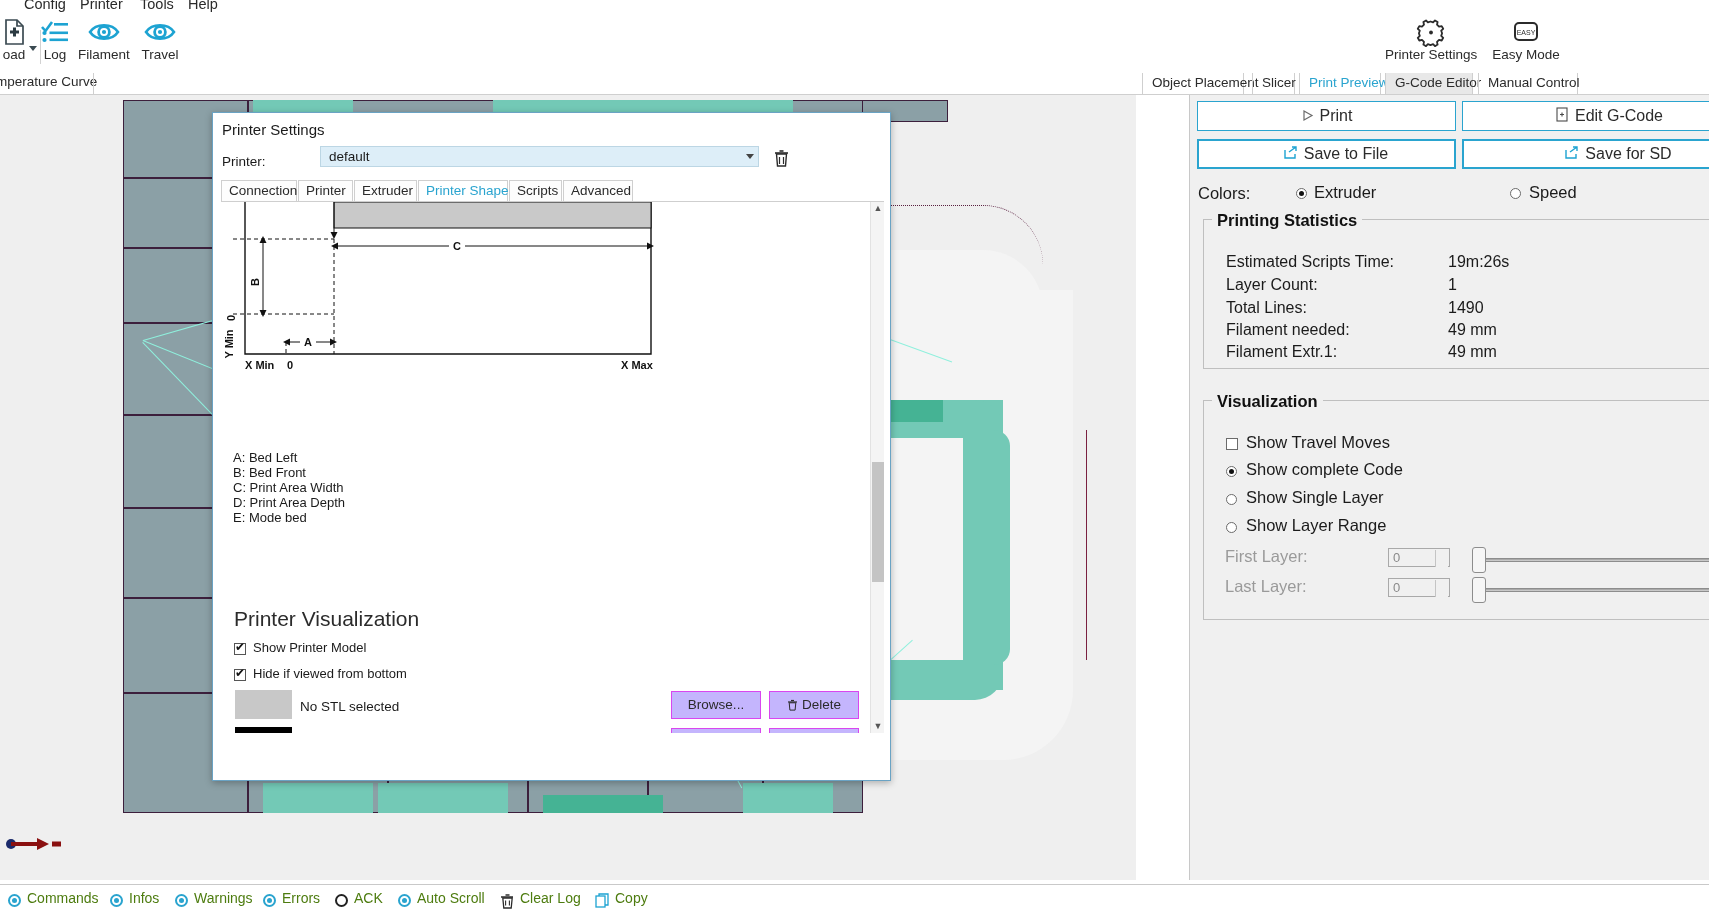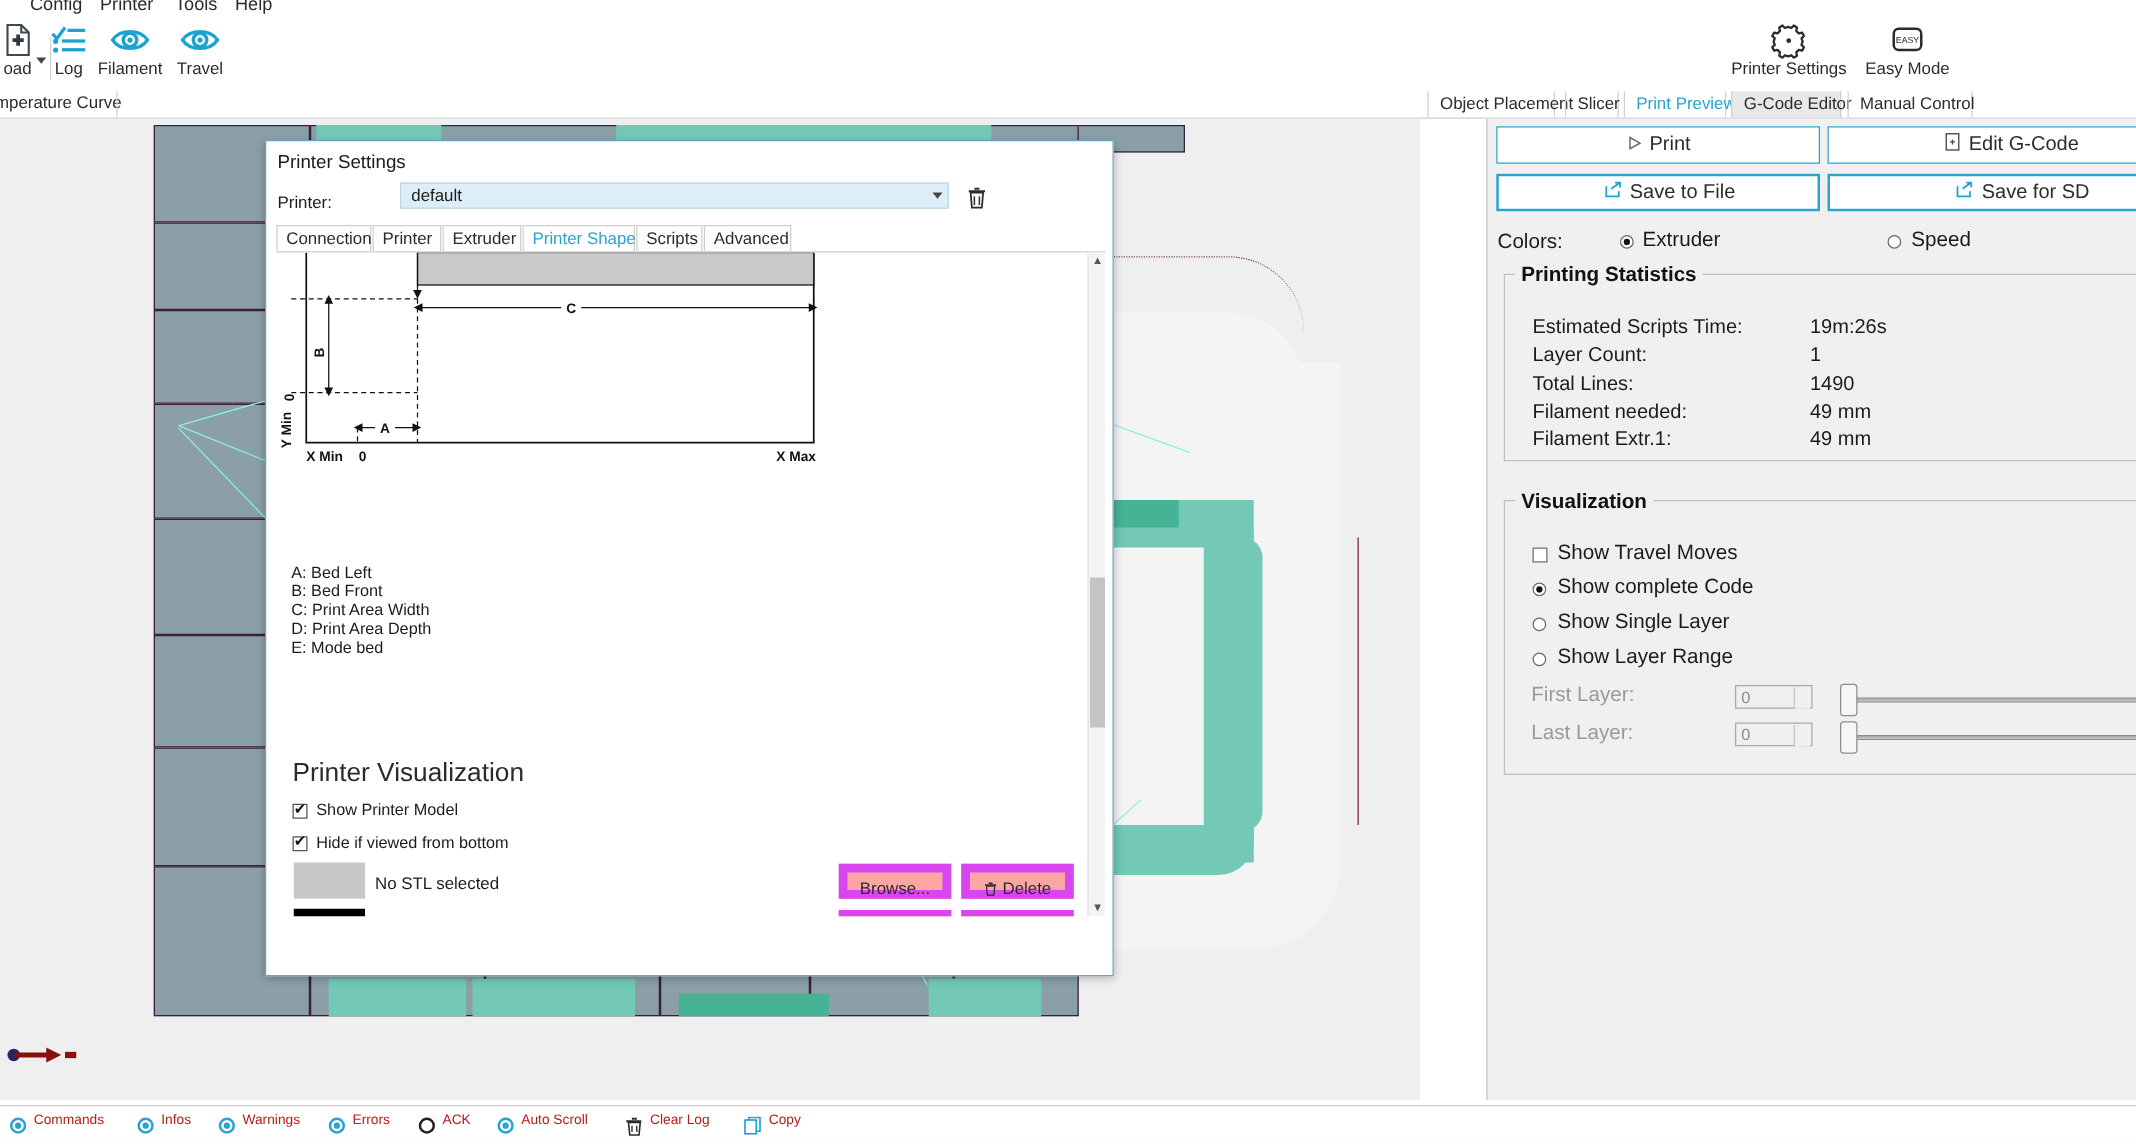--- a/index.html
+++ b/index.html
@@ -83,33 +83,33 @@
   #dlg-body { position:absolute; left:8px; top:88px; width:663px; height:532px; background:#ffffff;
               border-top:1px solid #cfcfcf; overflow:hidden; }
   #shape-svg { position:absolute; left:0; top:0; }
   .leg { position:absolute; font-size:13px; color:#1b1b1b; white-space:nowrap; }
   #pviz-h { position:absolute; left:13px; top:405px; font-size:21px; color:#2b2b2b; }
   .dchk { position:absolute; width:12px; height:12px; border:1px solid #555; background:#fff; }
   .dchk::after { content:"\2714"; position:absolute; left:0px; top:-4px; font-size:12px; color:#111; }
   .dchk-l { position:absolute; font-size:13px; color:#1b1b1b; white-space:nowrap; }
   .sw { position:absolute; width:57px; height:29px; }
   .stl-t { position:absolute; font-size:13.5px; color:#1b1b1b; white-space:nowrap; }
-  .dbtn { position:absolute; height:28px; line-height:26px; background:#fca5a5; border:7px solid #d946ef;
+  .dbtn { position:absolute; height:28px; line-height:26px; background:#c4b5fd; border:1px solid #d946ef;
           text-align:center; font-size:13.5px; color:#2b2b2b; }
   #dlg-scroll { position:absolute; right:0px; top:0px; width:14px; height:532px; background:#f4f4f4; border-left:1px solid #e2e2e2; }
   .sc-arrow { position:absolute; left:0; width:14px; height:14px; background:#f4f4f4; text-align:center;
               font-size:9px; line-height:13px; color:#555; }
   #sc-thumb { position:absolute; left:1px; width:12px; background:#c4c4c4; }
   #dlg-footer { position:absolute; left:0; top:622px; width:679px; height:47px; background:#ffffff; border-top:1px solid #d5d5d5; }
   .fbtn { position:absolute; top:11px; width:105px; height:25px; line-height:23px; text-align:center;
           background:#fff; border:1px solid #2aa4cf; font-size:14px; color:#2b2b2b; }
 
   
   #logbar { position:absolute; left:0; top:884px; width:1709px; height:31px; background:#ffffff; border-top:1px solid #c9c9c9; }
-  .lg { position:absolute; top:5px; font-size:11px; color:#b91c1c; white-space:nowrap; }
+  .lg { position:absolute; top:5px; font-size:14px; color:#4d7c0f; white-space:nowrap; }
   .lgdot { position:absolute; top:9px; width:13px; height:13px; border:2px solid #2aa4cf; border-radius:50%; background:#fff; }
   .lgdot.filled::after { content:""; position:absolute; left:2px; top:2px; width:5px; height:5px; background:#2aa4cf; border-radius:50%; }
 </style>
 </head>
 <body>
 
 <div id="menubar">
   <div class="mi" style="left:24px">Config</div>
   <div class="mi" style="left:80px">Printer</div>
   <div class="mi" style="left:140px">Tools</div>

